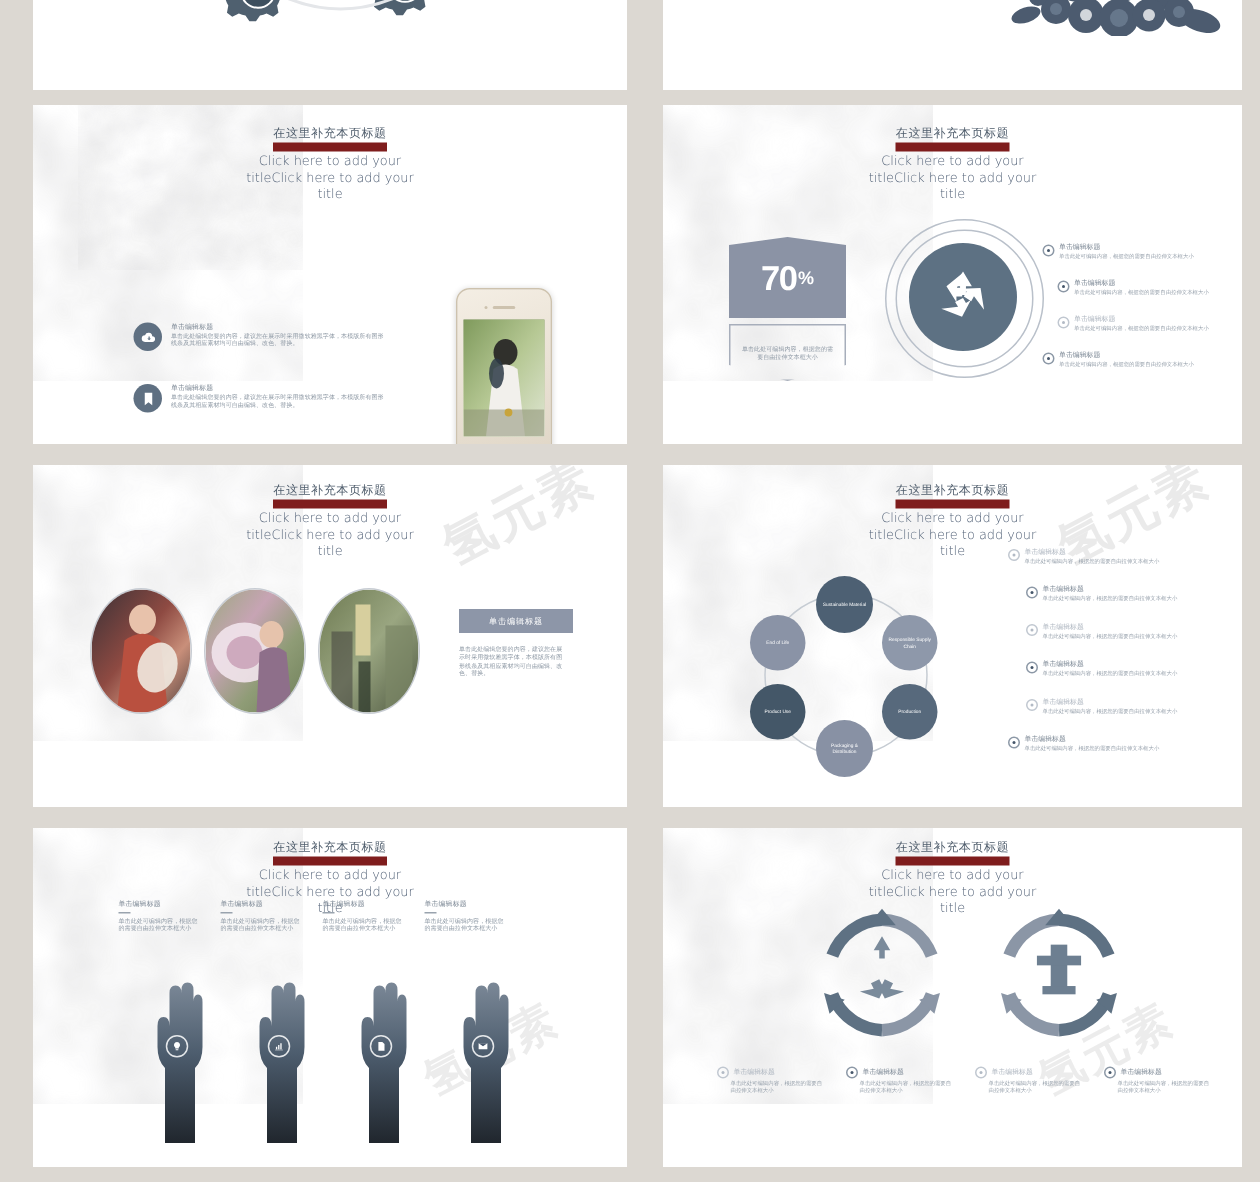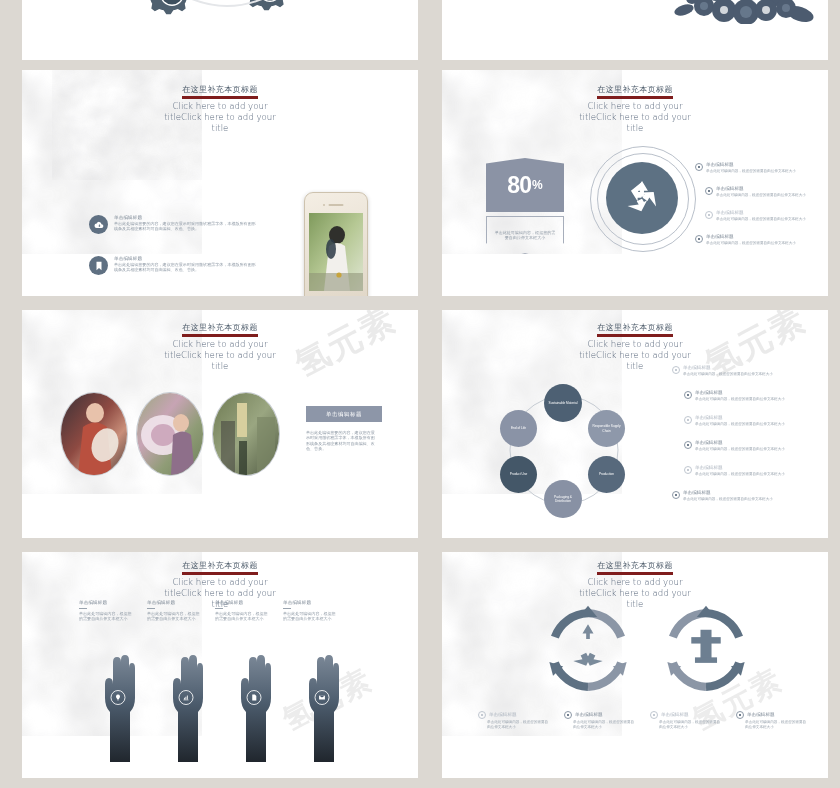--- a/index.html
+++ b/index.html
@@ -32,21 +32,21 @@
     position:absolute;right:20px;bottom:24px;width:110px;height:80px;
     font-size:30px;color:rgba(150,150,150,.18);
     transform:rotate(-28deg);letter-spacing:2px;font-weight:bold;
     pointer-events:none;user-select:none;
   }
 
   
   .title-wrap{position:absolute;left:0;right:0;text-align:center;}
   .t-cn{
     font-size:8px;color:#4e5c6b;letter-spacing:.4px;
-    border-bottom:3px solid #7f1d1d;display:inline-block;padding-bottom:1px;
+    border-bottom:6px solid #7f1d1d;display:inline-block;padding-bottom:1px;
     line-height:11px;
   }
   .t-en{
     font-size:8.6px;color:#56657a;line-height:11px;margin-top:2px;
     font-family:"DejaVu Sans",sans-serif;font-weight:300;
   }
 
   
   .h-cn{font-size:4.6px;color:#7b8794;line-height:6px;letter-spacing:.1px;}
   .b-cn{font-size:4px;color:#8d98a4;line-height:5.4px;letter-spacing:.05px;}
@@ -310,21 +310,21 @@
     <rect width="100" height="100" filter="url(#inkblur)"></rect>
   </svg>
 
   <div class="title-wrap" style="top:8px">
     <div class="t-cn">在这里补充本页标题</div>
     <div class="t-en" style="width:118px;margin:2px auto 0">Click here to add your titleClick here to add your title</div>
   </div>
 
   <div style="position:absolute;left:44px;top:88px">
     <div class="hexa">
-      <span class="num">80</span>
+      <span class="num">70</span>
       <span class="pct">%</span>
     </div>
     <div class="hexb" style="margin-top:4px">
       <div class="b-cn" style="width:62px;text-align:center">单击此处可编辑内容，根据您的需要自由拉伸文本框大小</div>
     </div>
   </div>
 
   <div class="ringA" style="left:148px;top:76px;width:104px;height:104px"></div>
   <div class="ringA" style="left:155px;top:83px;width:90px;height:90px"></div>
   <div class="discA" style="left:164px;top:92px;width:72px;height:72px">

